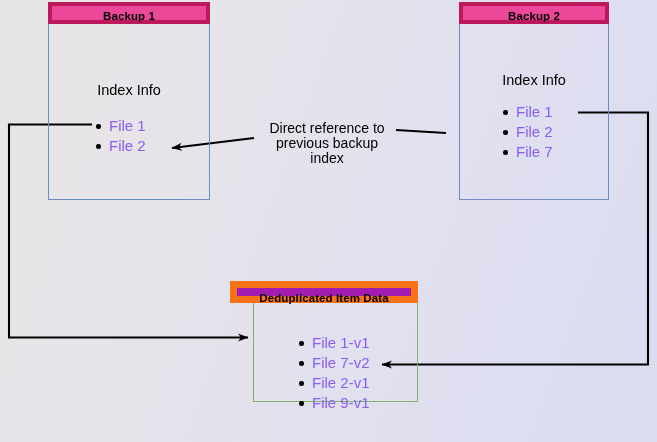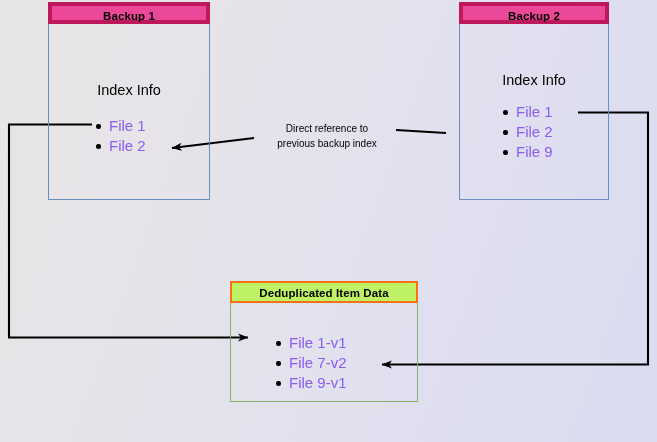--- a/index.html
+++ b/index.html
@@ -53,22 +53,22 @@
 
   .node.blue .node-header {
     background: #ec4899;
     border: 4px solid #be185d;
   }
   .node.blue .node-body {
     border: 1px solid #6c8ebf;
     border-top: none;
   }
   .node.green .node-header {
-    background: #bef264;
-    border: 2px solid #f97316;
+    background: #a21caf;
+    border: 7px solid #f97316;
   }
   .node.green .node-body {
     border: 1px solid #82b366;
     border-top: none;
   }
 
   .index-label {
     position: absolute;
     width: 100%;
     text-align: center;
@@ -98,34 +98,34 @@
     width: 4.5px;
     height: 4.5px;
     border-radius: 50%;
     background: #000;
   }
 
   
   .caption {
     position: absolute;
     z-index: 3;
-    font-size: 10px;
+    font-size: 14px;
     line-height: 15px;
     color: #000;
     text-align: center;
     white-space: pre-line;
   }
 
   
   #backup1      { left: 48px;  top: 2px;   width: 162px; }
   #backup1 .node-body { height: 176px; }
   #backup2      { left: 453px; top: 2px;   width: 156px; padding-left: 6px; }
   #backup2 .node-body { height: 176px; }
   #dedup        { left: 230px; top: 281px; width: 188px; }
-  #dedup .node-body   { height: 99px; }
+  #dedup .node-body   { height: 99px; margin-left: 23px; }
 
   #backup1 .index-label { top: 58px; }
   #backup2 .index-label { top: 48px; }
 
   #backup1 ul.file-list { left: 46px;  top: 92px; }
   #backup2 ul.file-list { left: 42px;  top: 78px; }
   #dedup   ul.file-list { left: 44px;  top: 30px; }
 </style>
 </head>
 <body>
@@ -167,31 +167,32 @@
     </div>
   </div>
 
   <div class="node blue" id="backup2">
     <div class="node-header">Backup 2</div>
     <div class="node-body">
       <div class="index-label">Index Info</div>
       <ul class="file-list">
         <li>File 1</li>
         <li>File 2</li>
-        <li>File 9</li>
+        <li>File 7</li>
       </ul>
     </div>
   </div>
 
   <div class="node green" id="dedup">
     <div class="node-header">Deduplicated Item Data</div>
     <div class="node-body">
       <ul class="file-list">
         <li>File 1-v1</li>
         <li>File 7-v2</li>
+        <li>File 2-v1</li>
         <li>File 9-v1</li>
       </ul>
     </div>
   </div>
 
   <div class="caption" style="left:258px; top:121px; width:138px;">Direct reference to
 previous backup index</div>
 
 </div>
 

